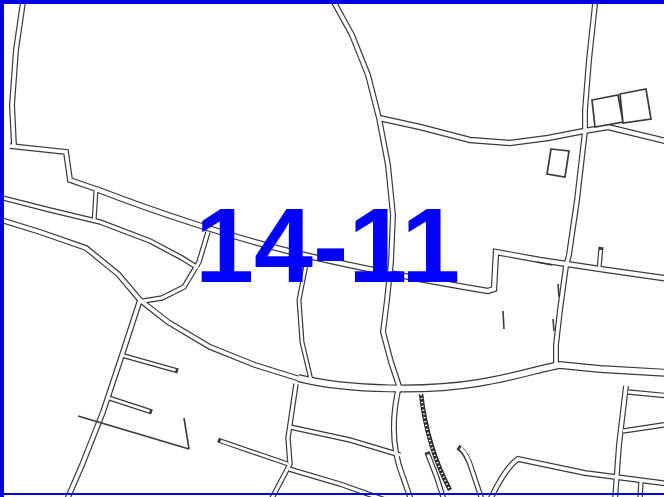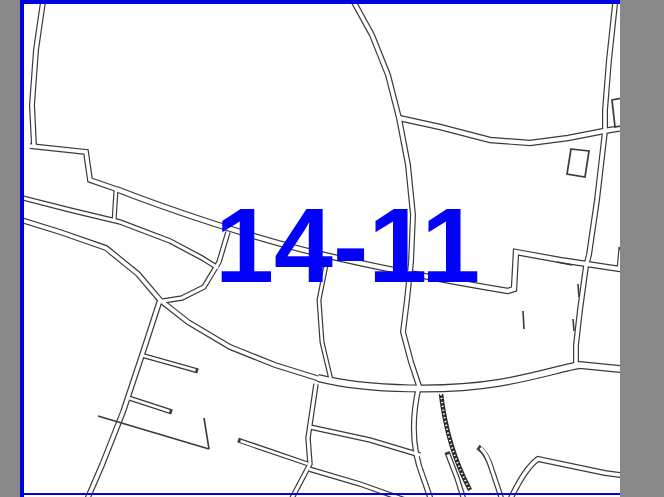--- a/index.html
+++ b/index.html
@@ -1,22 +1,21 @@
 <!DOCTYPE html>
 <html><head>
 <meta charset="utf-8">
 <style>
   html,body{margin:0;padding:0;background:#888;}
   .stage{
     position:relative;
-    width:600px;height:497px;
+    width:664px;height:497px;
     background:#f97316;
     overflow:hidden;
     font-family:"Liberation Sans", sans-serif;
-    margin-left:20px;
   }
   .stage svg{position:absolute;left:0;top:0;}
   .map-label{
     position:absolute;
     left:195px;top:192px;
     font-size:106px;
     font-weight:bold;
     line-height:1;
     letter-spacing:0px;
     user-select:none;

